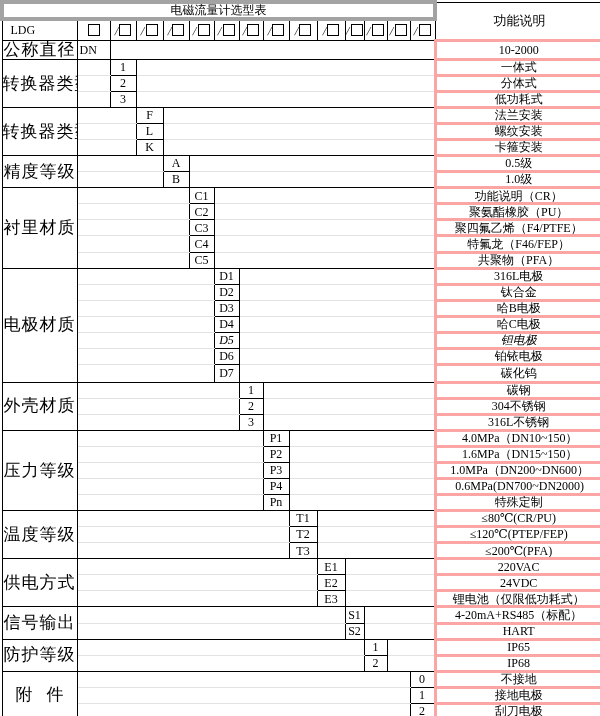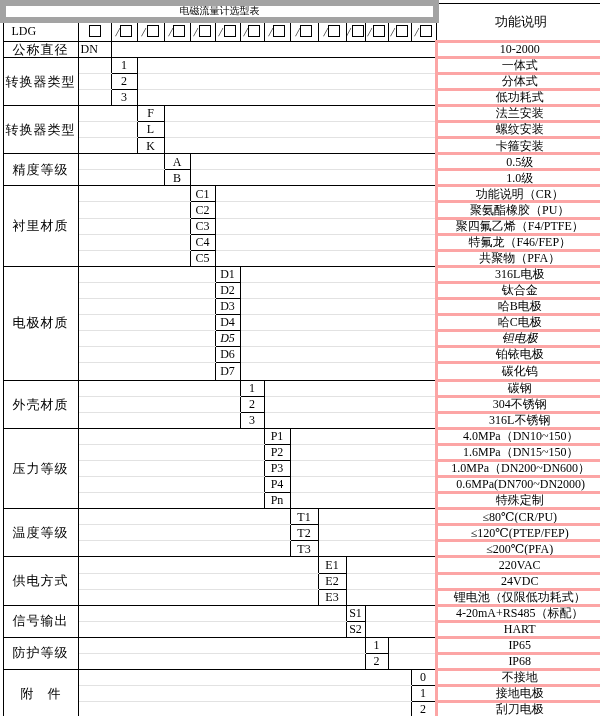--- a/index.html
+++ b/index.html
@@ -1,24 +1,24 @@
 <!DOCTYPE html>
 <html><head>
 <meta charset="utf-8">
 <style>
   html,body{margin:0;padding:0;background:#fff;}
   .page{width:600px;height:716px;overflow:hidden;background:#fff;
         font-family:"Liberation Serif","DejaVu Serif",serif;color:#000;}
   table{border-collapse:collapse;table-layout:fixed;width:600px;}
   td{padding:0;margin:0;font-size:12px;text-align:center;vertical-align:middle;
      white-space:nowrap;overflow:hidden;line-height:1.05;}
-  td.title{border:6px solid #a3a3a3;font-size:10px;}
+  td.title{border:4px solid #a3a3a3;font-size:12px;}
   td.fnhead{border:1px solid #000;font-size:13px;}
   td.model{border:1px solid #000;text-align:left;padding-left:8px;font-size:12px;margin-top:43px;}
-  td.lbl{border:1px solid #000;font-size:13px;letter-spacing:1px;}
+  td.lbl{border:1px solid #000;font-size:17px;letter-spacing:1px;}
   td.code{border:1px solid #000;}
   td.codeL{border:1px solid #000;text-align:left;padding-left:2px;}
   td.fn{border:3px solid #fca5a5;}
   td.fn.left{text-align:center;padding-left:2px;}
   td.gap{border-left:1px solid #000;border-right:1px solid #000;
          border-top:1px solid #e2e2e2;border-bottom:1px solid #e2e2e2;}
   td.gap.gt{border-top:1px solid #000;}
   td.gap.gb{border-bottom:1px solid #000;}
   td.boxcell{border:1px solid #000;}
   .box{display:inline-block;width:10px;height:10px;border:1px solid #000;

